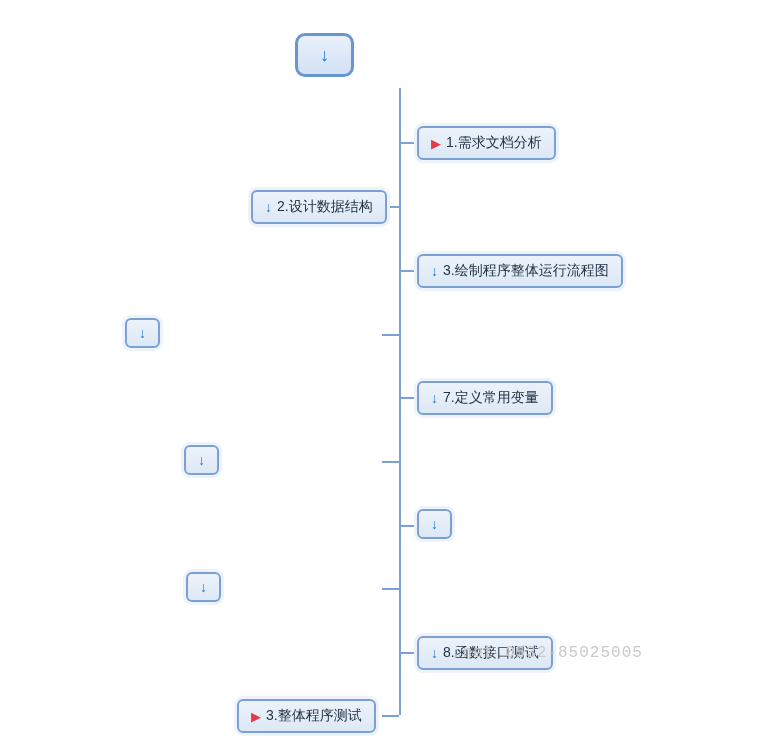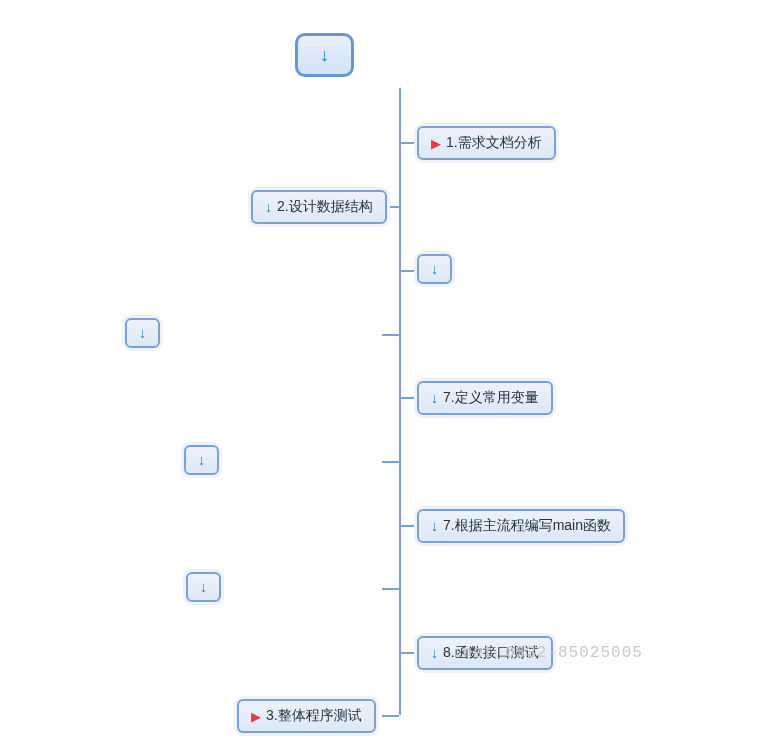--- a/index.html
+++ b/index.html
@@ -82,20 +82,21 @@
 
 <div class="connector h-line" style="left:382px; top:206px; width:17px;"></div>
 <div class="child-node" style="left:251px; top:190px;">
   <span class="arrow-icon">↓</span>
   <span>2.设计数据结构</span>
 </div>
 
 <div class="connector h-line" style="left:400px; top:270px; width:17px;"></div>
 <div class="child-node" style="left:417px; top:254px;">
   <span class="arrow-icon">↓</span>
+  <span>3.绘制程序整体运行流程图</span>
 </div>
 
 <div class="connector h-line" style="left:382px; top:334px; width:17px;"></div>
 <div class="child-node" style="left:125px; top:318px;">
   <span class="arrow-icon">↓</span>
 </div>
 
 <div class="connector h-line" style="left:400px; top:397px; width:17px;"></div>
 <div class="child-node" style="left:417px; top:381px;">
   <span class="arrow-icon">↓</span>
@@ -103,21 +104,20 @@
 </div>
 
 <div class="connector h-line" style="left:382px; top:461px; width:17px;"></div>
 <div class="child-node" style="left:184px; top:445px;">
   <span class="arrow-icon">↓</span>
 </div>
 
 <div class="connector h-line" style="left:400px; top:525px; width:17px;"></div>
 <div class="child-node" style="left:417px; top:509px;">
   <span class="arrow-icon">↓</span>
-  <span>7.根据主流程编写main函数</span>
 </div>
 
 <div class="connector h-line" style="left:382px; top:588px; width:17px;"></div>
 <div class="child-node" style="left:186px; top:572px;">
   <span class="arrow-icon">↓</span>
 </div>
 
 <div class="connector h-line" style="left:400px; top:652px; width:17px;"></div>
 <div class="child-node" style="left:417px; top:636px;">
   <span class="arrow-icon">↓</span>

